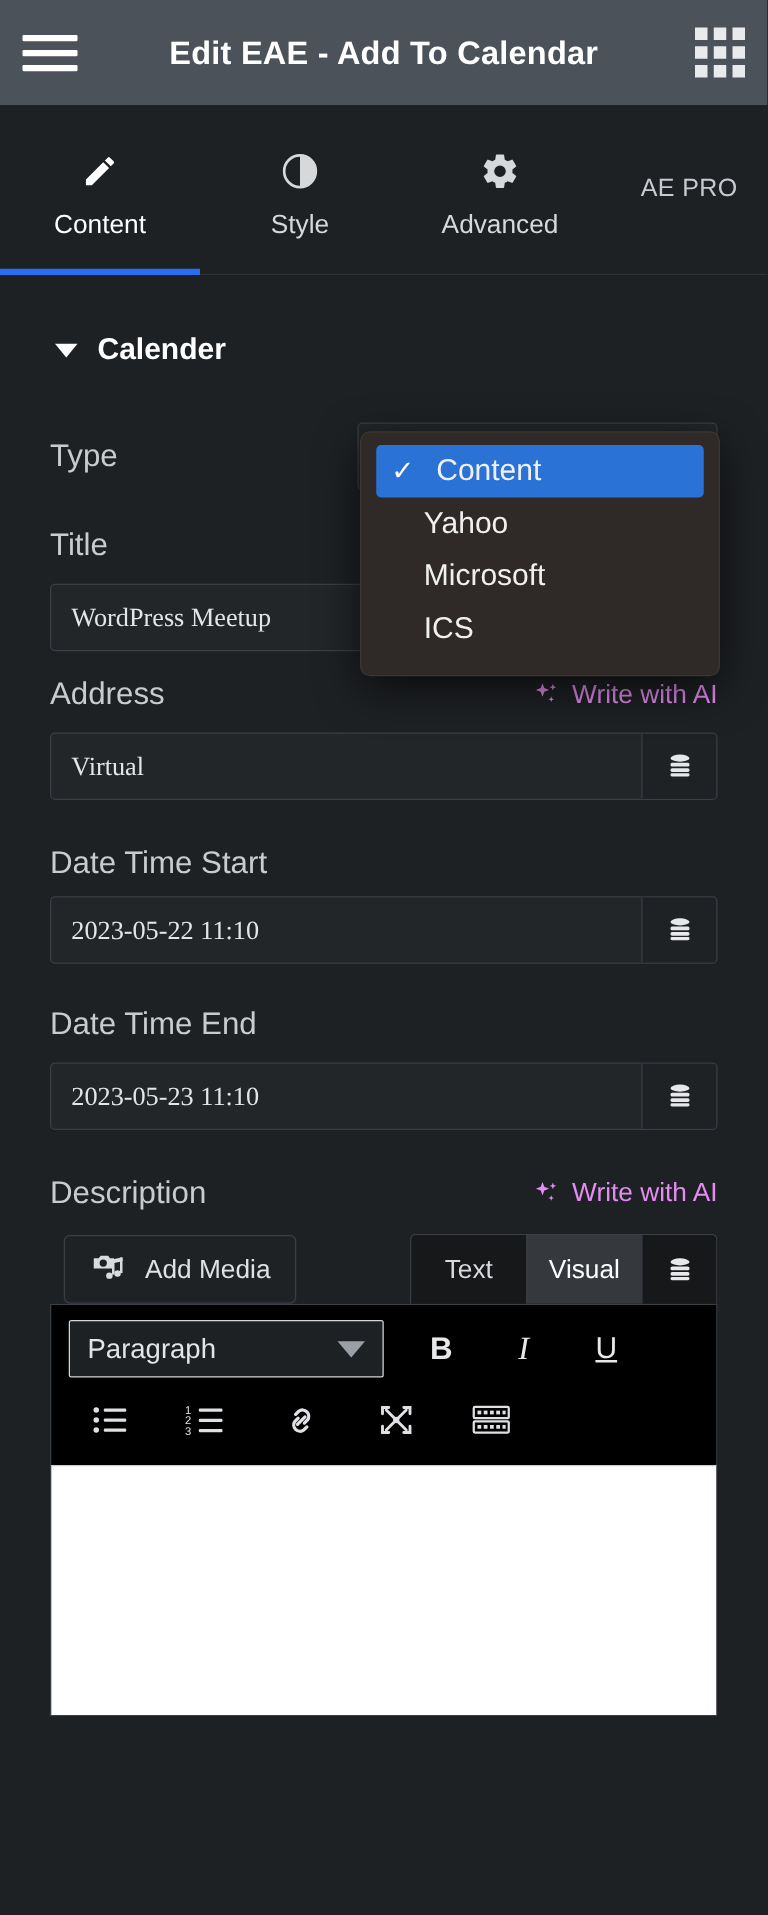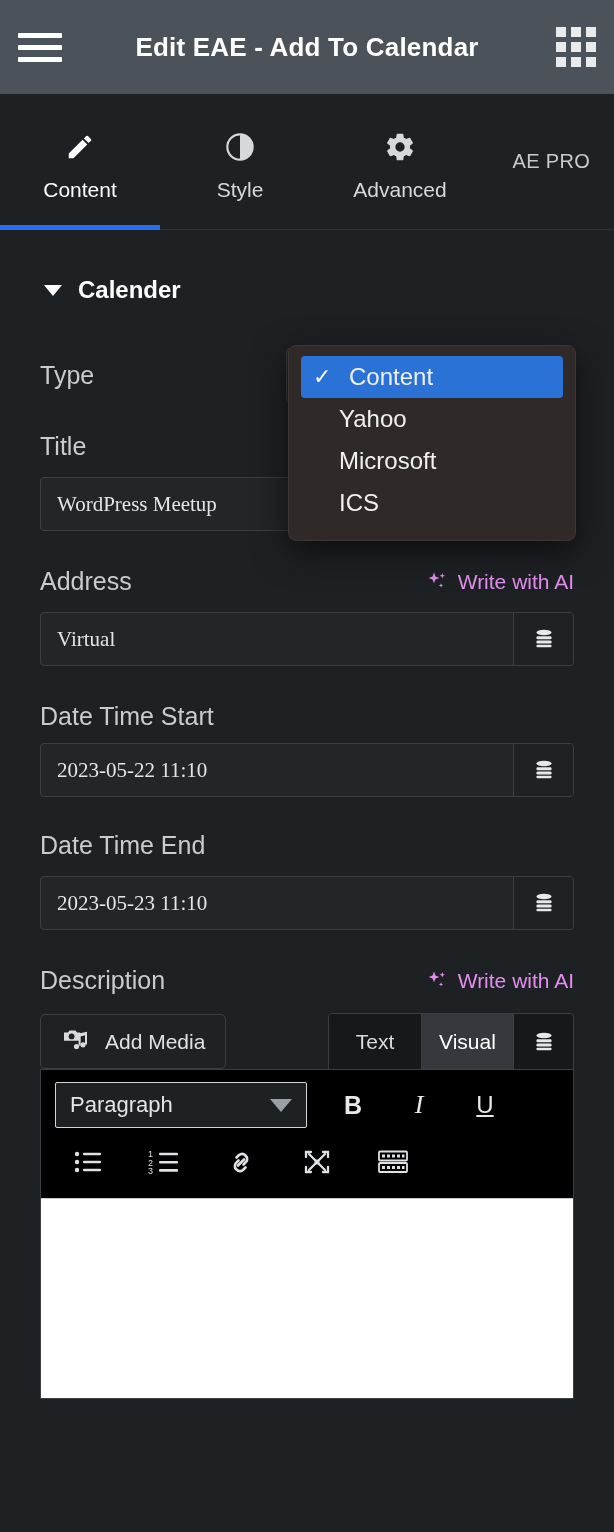--- a/index.html
+++ b/index.html
@@ -7,21 +7,21 @@
   body {
     background:#1e2124;
     font-family:"Liberation Sans", sans-serif;
     color:#e6e6e6;
     overflow:hidden;
     position:relative;
   }
 
   
   .topbar{
-    height:94px;
+    height:84px;
     background:#4b525a;
     display:flex;
     align-items:center;
     padding:0 18px;
     position:relative;
   }
   .hamburger{ width:44px; display:flex; flex-direction:column; gap:7px; cursor:pointer; }
   .hamburger span{ display:block; height:5px; background:#fff; border-radius:1px; }
   .topbar-title{
     position:absolute; left:0; right:0; text-align:center;
@@ -237,21 +237,21 @@
     <span class="db-btn">
       <svg width="26" height="26" viewBox="0 0 24 24" fill="#e6e8ea">
         <ellipse cx="12" cy="6" rx="7" ry="2.6"></ellipse>
         <rect x="5" y="9.4" width="14" height="2.8" rx="1.2"></rect>
         <rect x="5" y="13.4" width="14" height="2.8" rx="1.2"></rect>
         <rect x="5" y="17.2" width="14" height="2.4" rx="1.1"></rect>
       </svg>
     </span>
   </div>
 
-  <div class="row" style="margin-top:36px;">
+  <div class="row" style="margin-top:20px;">
     <span class="field-label">Address</span>
     <span class="ai-link">
       <span class="sparkle">
         <svg width="24" height="24" viewBox="0 0 24 24" fill="#e48df0">
           <path d="M9 2.5l1.45 3.9L14.3 7.9l-3.85 1.5L9 13.3 7.55 9.4 3.7 7.9l3.85-1.5z"></path>
           <path d="M17.3 3l.72 1.95L20 5.7l-1.98.75L17.3 8.4l-.72-1.95L14.6 5.7l1.98-.75z"></path>
           <path d="M16 13.2l.6 1.6 1.6.6-1.6.6-.6 1.6-.6-1.6-1.6-.6 1.6-.6z"></path>
         </svg>
       </span>
       <span>Write with AI</span>
@@ -303,21 +303,21 @@
         <svg width="24" height="24" viewBox="0 0 24 24" fill="#e48df0">
           <path d="M9 2.5l1.45 3.9L14.3 7.9l-3.85 1.5L9 13.3 7.55 9.4 3.7 7.9l3.85-1.5z"></path>
           <path d="M17.3 3l.72 1.95L20 5.7l-1.98.75L17.3 8.4l-.72-1.95L14.6 5.7l1.98-.75z"></path>
           <path d="M16 13.2l.6 1.6 1.6.6-1.6.6-.6 1.6-.6-1.6-1.6-.6 1.6-.6z"></path>
         </svg>
       </span>
       <span>Write with AI</span>
     </span>
   </div>
 
-  <div class="media-row" style="margin-top:18px;">
+  <div class="media-row" style="margin-top:18px;margin-left:11px;">
     <div class="add-media">
       <span>
         <svg width="30" height="28" viewBox="0 0 30 28" fill="#d9dbde">
           <path d="M3 7.5h4l1.5-2h6l1.5 2h3.2v8.2H3z"></path>
           <circle cx="10.6" cy="11.4" r="2.9" fill="#1f2225"></circle>
           <circle cx="15.5" cy="21.5" r="2.6"></circle>
           <circle cx="22" cy="19.8" r="2.6"></circle>
           <rect x="17.6" y="8.6" width="2" height="12"></rect>
           <rect x="24" y="7" width="2" height="12.5"></rect>
           <path d="M17.6 8.6l8.4-1.8v3.2l-8.4 1.8z"></path>

